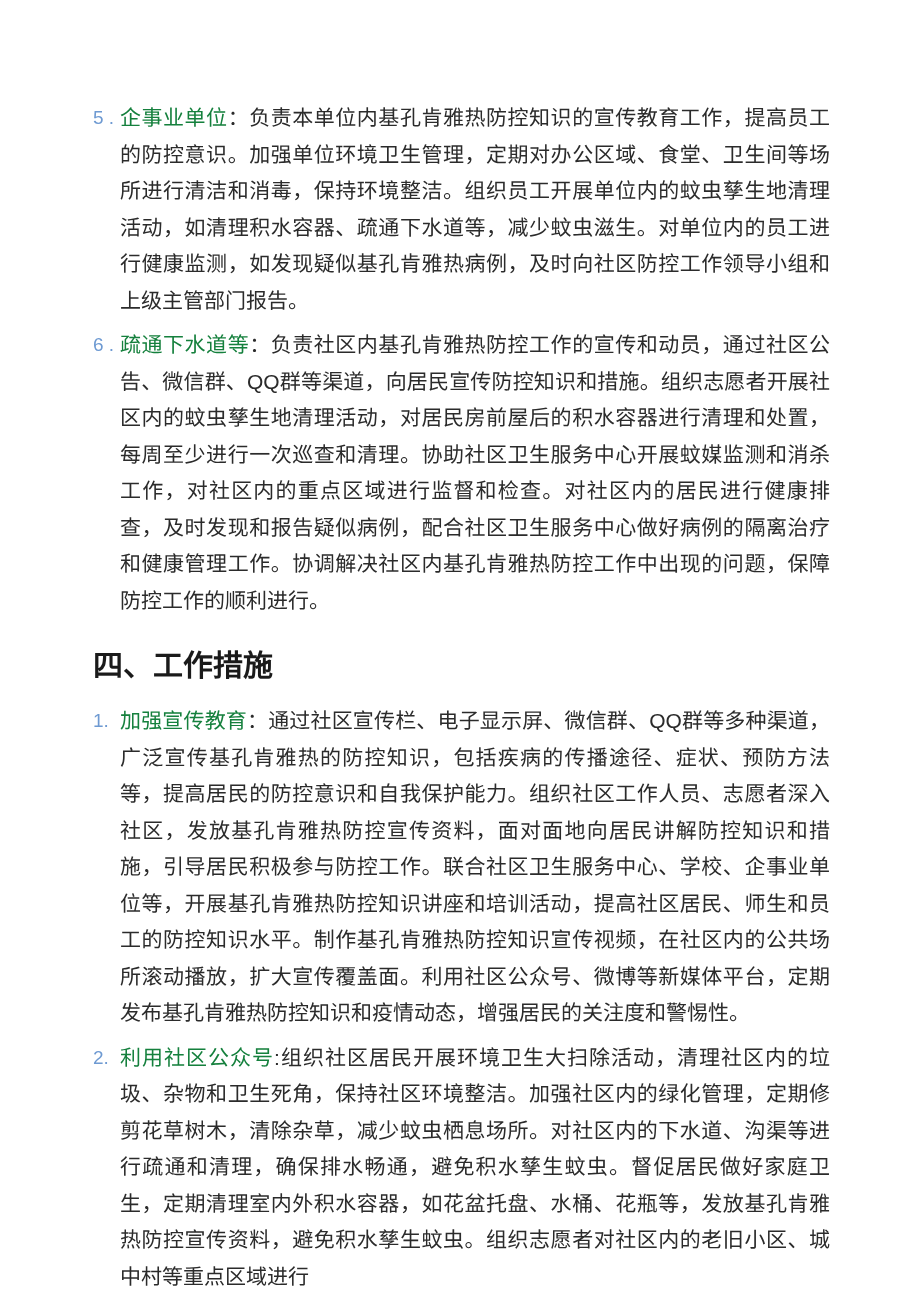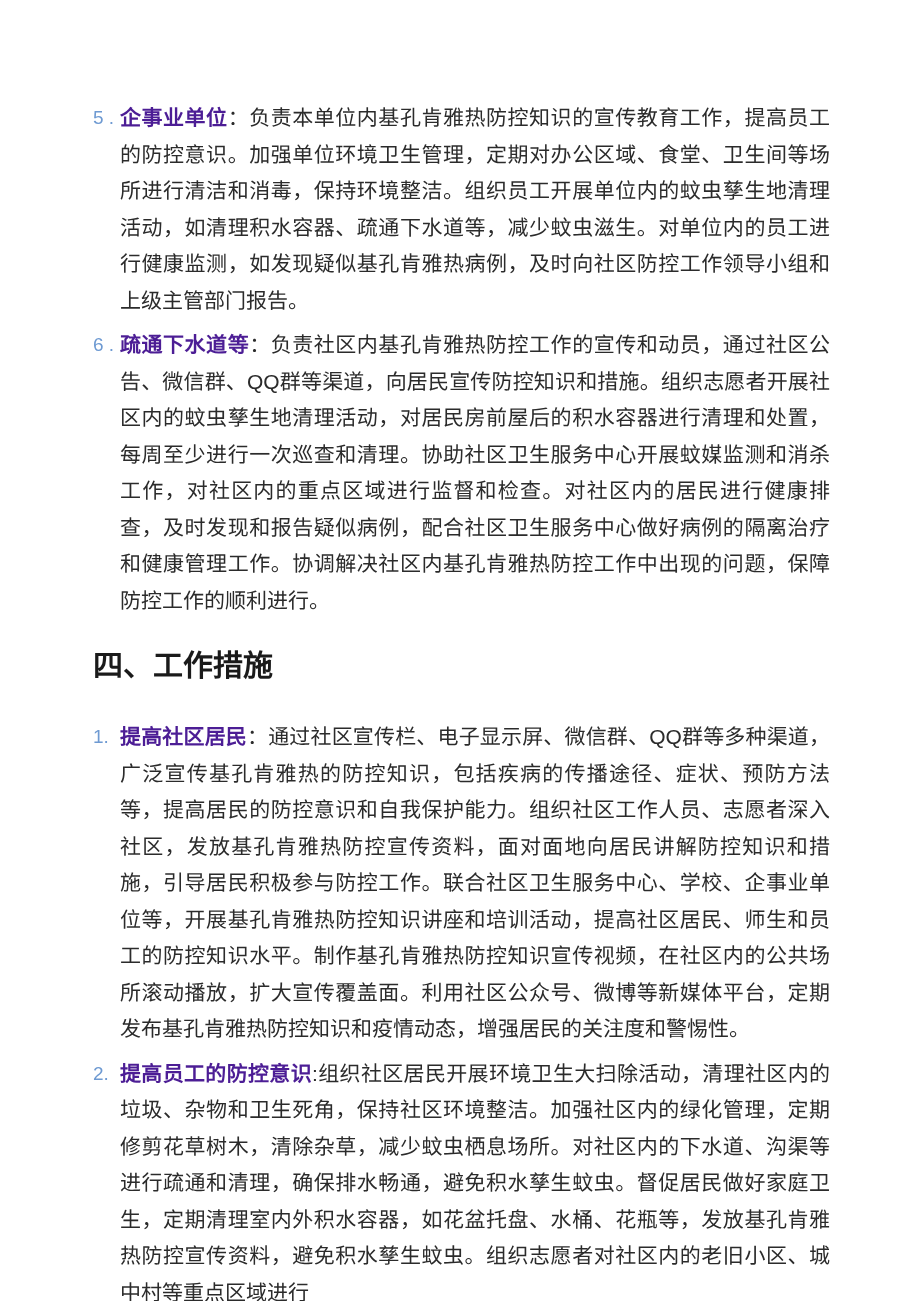--- a/index.html
+++ b/index.html
@@ -39,28 +39,28 @@
     left: 0;
     top: 0;
     width: 24px;
     font-size: 19px;
     line-height: 36.5px;
     color: #6e9ad2;
     text-align: left;
     white-space: pre;
   }
   .doc-item .label {
-    font-weight: 700;
-    color: #4c1d95;
+    font-weight: 400;
+    color: #15803d;
   }
   .doc-item .sep {
     color: #2b2b2b;
   }
   .section-heading {
-    margin: 26px 0 32px 0;
+    margin: 26px 0 16px 0;
     font-size: 30px;
     line-height: 42px;
     font-weight: 700;
     color: #1a1a1a;
     text-align: left;
   }
 </style>
 </head>
 <body>
 
@@ -80,24 +80,24 @@
       </div>
 
     </div>
 
     <h2 class="section-heading">四、工作措施</h2>
 
     <div class="doc-list">
 
       <div class="doc-item">
         <span class="marker">1.</span>
-        <span class="label">提高社区居民</span><span class="sep">：</span><span class="body-text">通过社区宣传栏、电子显示屏、微信群、QQ群等多种渠道，广泛宣传基孔肯雅热的防控知识，包括疾病的传播途径、症状、预防方法等，提高居民的防控意识和自我保护能力。组织社区工作人员、志愿者深入社区，发放基孔肯雅热防控宣传资料，面对面地向居民讲解防控知识和措施，引导居民积极参与防控工作。联合社区卫生服务中心、学校、企事业单位等，开展基孔肯雅热防控知识讲座和培训活动，提高社区居民、师生和员工的防控知识水平。制作基孔肯雅热防控知识宣传视频，在社区内的公共场所滚动播放，扩大宣传覆盖面。利用社区公众号、微博等新媒体平台，定期发布基孔肯雅热防控知识和疫情动态，增强居民的关注度和警惕性。</span>
+        <span class="label">加强宣传教育</span><span class="sep">：</span><span class="body-text">通过社区宣传栏、电子显示屏、微信群、QQ群等多种渠道，广泛宣传基孔肯雅热的防控知识，包括疾病的传播途径、症状、预防方法等，提高居民的防控意识和自我保护能力。组织社区工作人员、志愿者深入社区，发放基孔肯雅热防控宣传资料，面对面地向居民讲解防控知识和措施，引导居民积极参与防控工作。联合社区卫生服务中心、学校、企事业单位等，开展基孔肯雅热防控知识讲座和培训活动，提高社区居民、师生和员工的防控知识水平。制作基孔肯雅热防控知识宣传视频，在社区内的公共场所滚动播放，扩大宣传覆盖面。利用社区公众号、微博等新媒体平台，定期发布基孔肯雅热防控知识和疫情动态，增强居民的关注度和警惕性。</span>
       </div>
 
       <div class="doc-item">
         <span class="marker">2.</span>
-        <span class="label">提高员工的防控意识</span><span class="sep">:</span><span class="body-text">组织社区居民开展环境卫生大扫除活动，清理社区内的垃圾、杂物和卫生死角，保持社区环境整洁。加强社区内的绿化管理，定期修剪花草树木，清除杂草，减少蚊虫栖息场所。对社区内的下水道、沟渠等进行疏通和清理，确保排水畅通，避免积水孳生蚊虫。督促居民做好家庭卫生，定期清理室内外积水容器，如花盆托盘、水桶、花瓶等，发放基孔肯雅热防控宣传资料，避免积水孳生蚊虫。组织志愿者对社区内的老旧小区、城中村等重点区域进行</span>
+        <span class="label">利用社区公众号</span><span class="sep">:</span><span class="body-text">组织社区居民开展环境卫生大扫除活动，清理社区内的垃圾、杂物和卫生死角，保持社区环境整洁。加强社区内的绿化管理，定期修剪花草树木，清除杂草，减少蚊虫栖息场所。对社区内的下水道、沟渠等进行疏通和清理，确保排水畅通，避免积水孳生蚊虫。督促居民做好家庭卫生，定期清理室内外积水容器，如花盆托盘、水桶、花瓶等，发放基孔肯雅热防控宣传资料，避免积水孳生蚊虫。组织志愿者对社区内的老旧小区、城中村等重点区域进行</span>
       </div>
 
     </div>
 
   </div>
 </div>
 
 </body></html>

